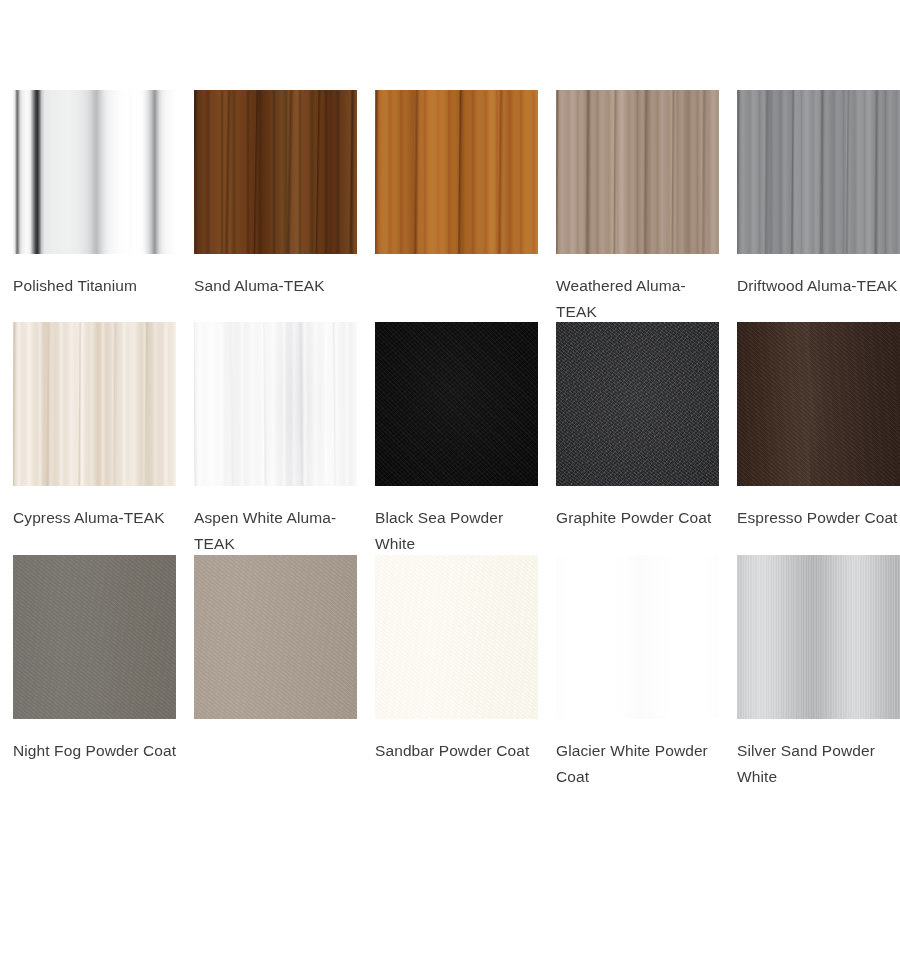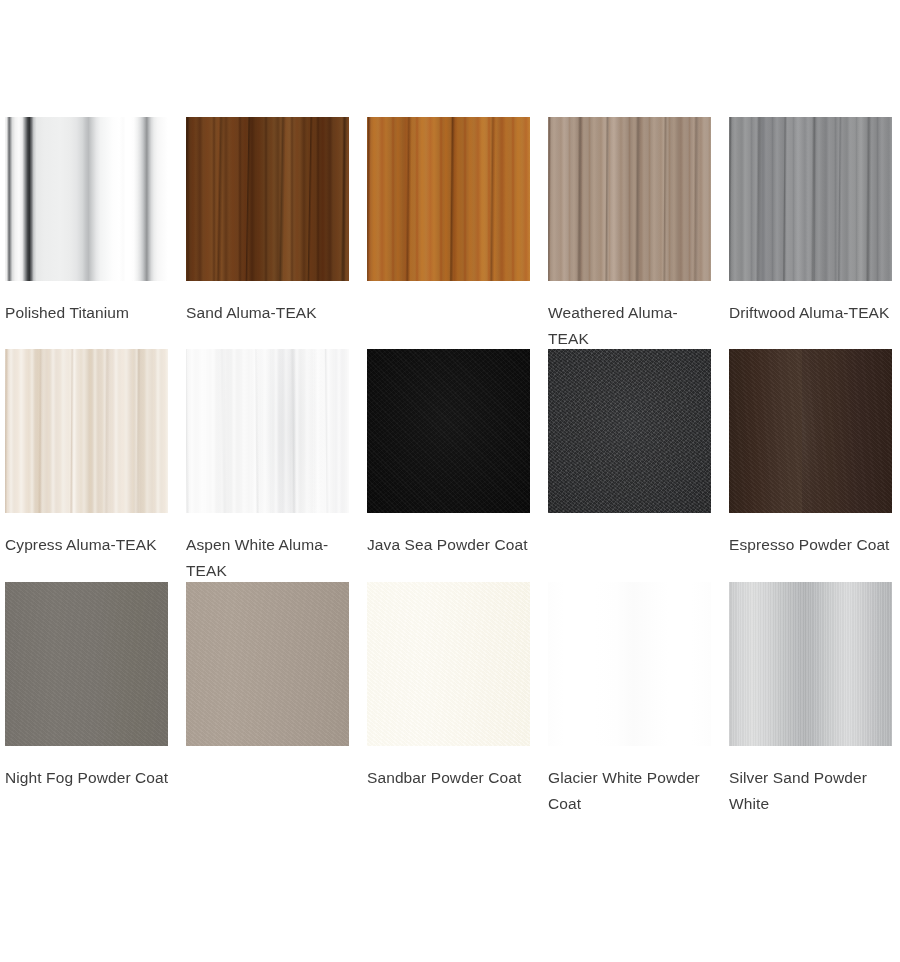--- a/index.html
+++ b/index.html
@@ -17,22 +17,21 @@
     width: 900px;
     height: 962px;
     padding: 90px 0 0 0;
   }
 
   .grid {
     display: grid;
     grid-template-columns: repeat(5, 163px);
     column-gap: 18px;
     row-gap: 0;
-    padding-left: 5px;
-    margin-top: 27px;
+    padding-left: 13px;
   }
 
   .row {
     display: contents;
   }
 
   .swatch-cell {
     width: 163px;
     margin-bottom: 0;
   }
@@ -492,25 +491,26 @@
         <span class="swatch-label">Cypress Aluma-TEAK</span>
       </div>
 
       <div class="swatch-cell">
         <div class="swatch-tile tex-aspen"></div>
         <span class="swatch-label">Aspen White Aluma-TEAK</span>
       </div>
 
       <div class="swatch-cell">
         <div class="swatch-tile tex-black-sea"></div>
-        <span class="swatch-label">Java Sea Powder Coat</span>
+        <span class="swatch-label">Black Sea Powder White</span>
       </div>
 
       <div class="swatch-cell">
         <div class="swatch-tile tex-graphite"></div>
+        <span class="swatch-label">Graphite Powder Coat</span>
       </div>
 
       <div class="swatch-cell">
         <div class="swatch-tile tex-espresso"></div>
         <span class="swatch-label">Espresso Powder Coat</span>
       </div>
     </div>
 
     <div class="row-spacer"></div>
 

